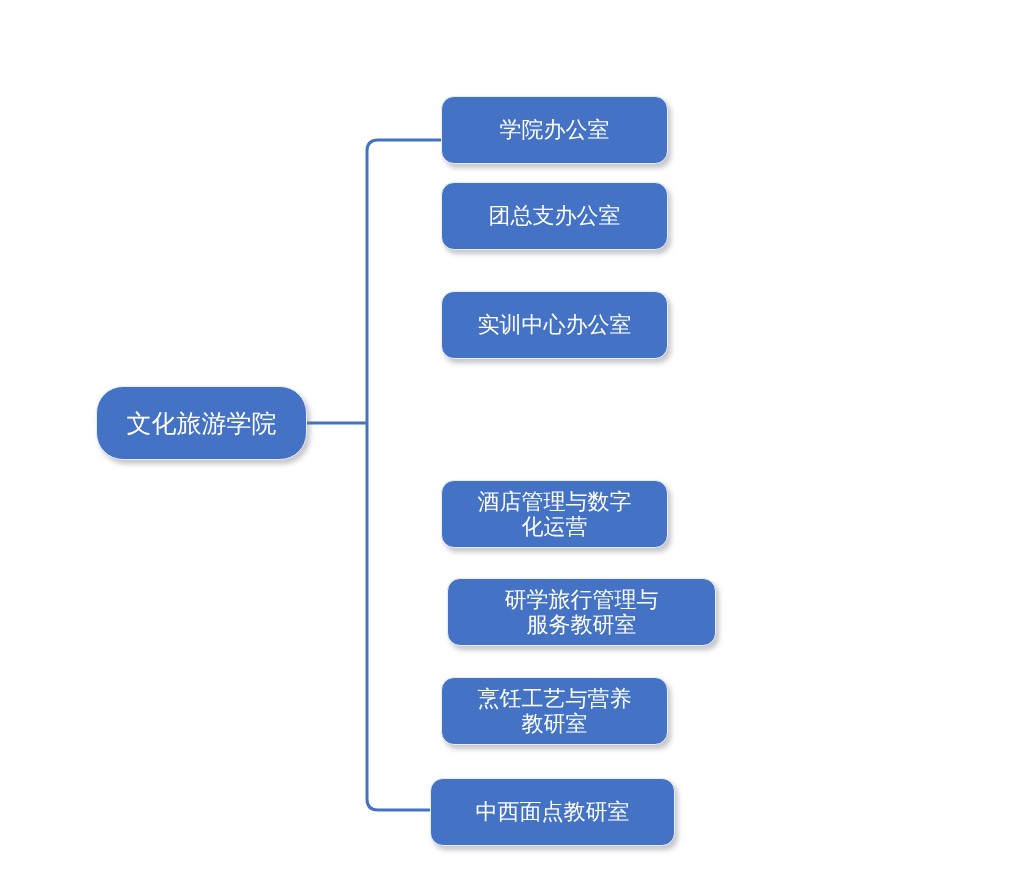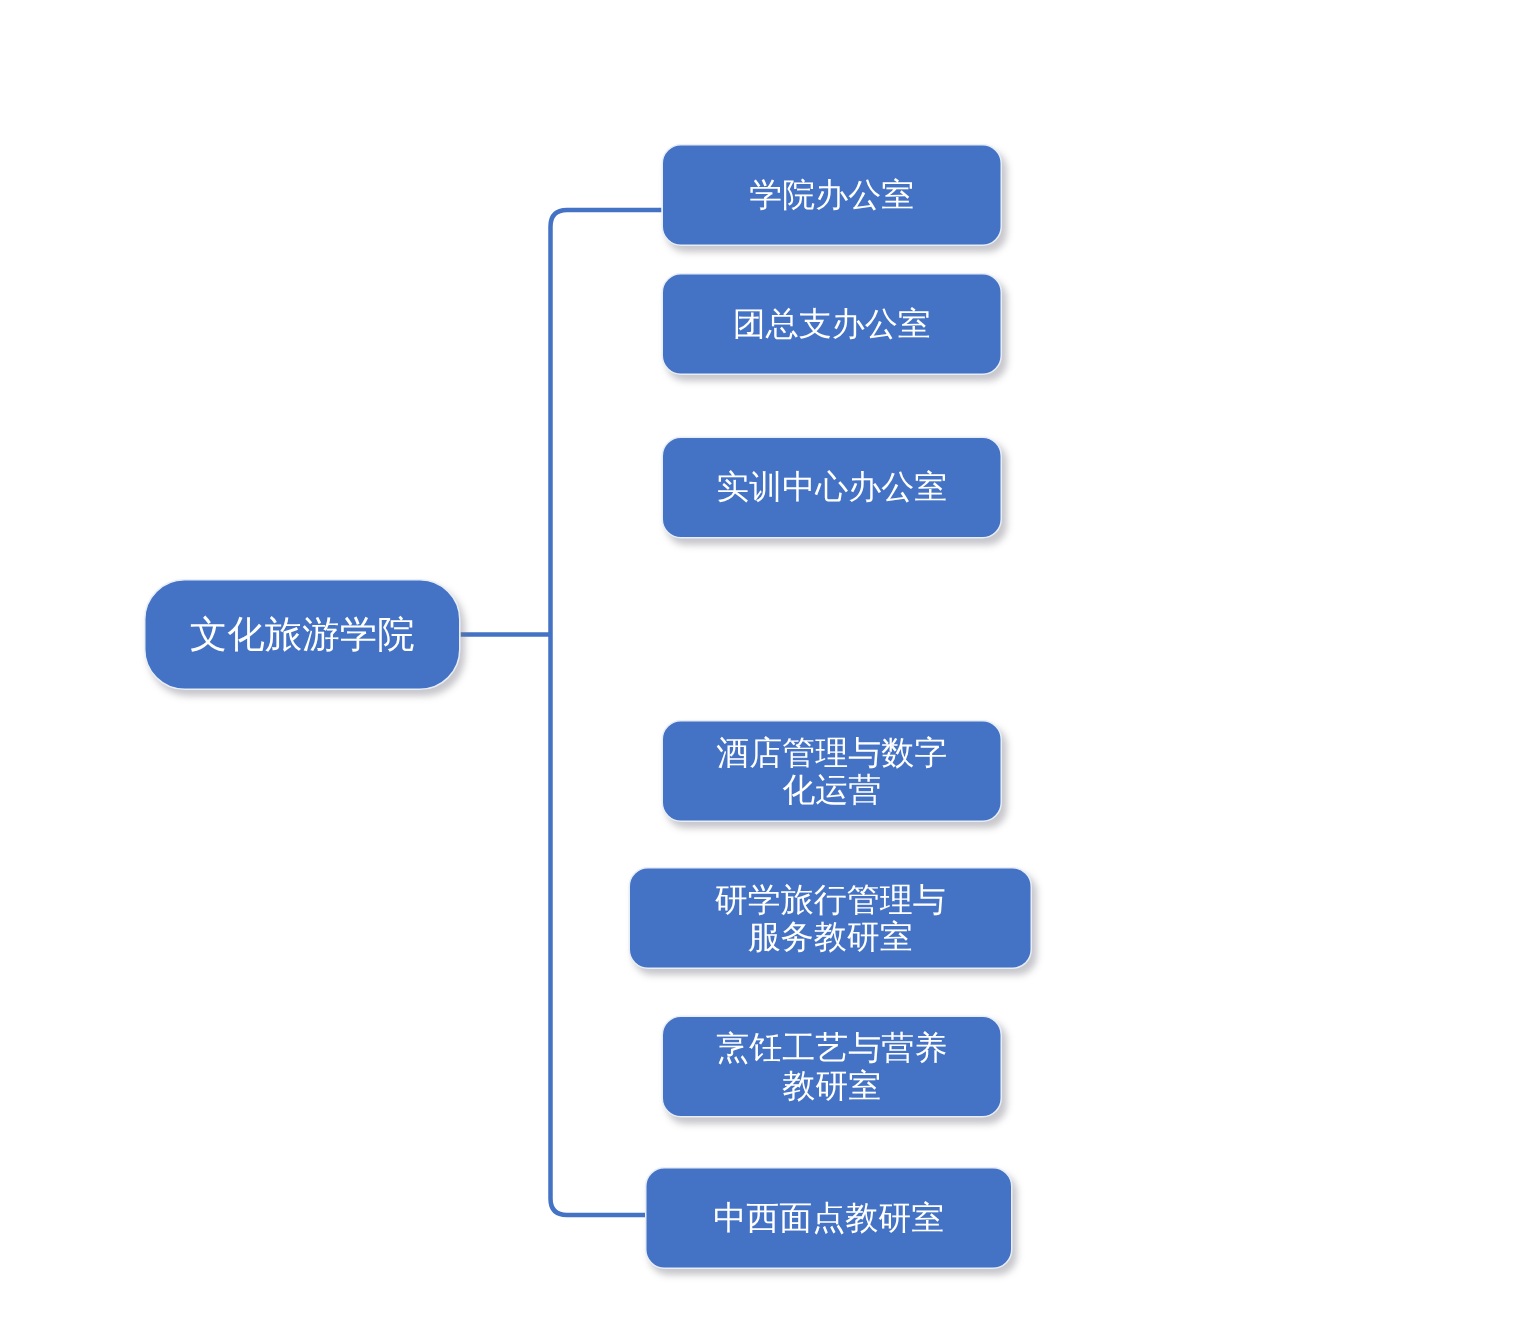--- a/index.html
+++ b/index.html
@@ -105,21 +105,21 @@
   <div class="node-box child-node" style="left: 441px; top: 182px; width: 227px; height: 68px;">
     <span class="node-label">团总支办公室</span>
   </div>
   <div class="node-box child-node" style="left: 441px; top: 291px; width: 227px; height: 68px;">
     <span class="node-label">实训中心办公室</span>
   </div>
   <div class="node-box child-node" style="left: 441px; top: 480px; width: 227px; height: 68px;">
     <span class="node-label">酒店管理与数字
 化运营</span>
   </div>
-  <div class="node-box child-node" style="left: 419px; top: 578px; width: 269px; height: 68px;">
+  <div class="node-box child-node" style="left: 447px; top: 578px; width: 269px; height: 68px;">
     <span class="node-label">研学旅行管理与
 服务教研室</span>
   </div>
   <div class="node-box child-node" style="left: 441px; top: 677px; width: 227px; height: 68px;">
     <span class="node-label">烹饪工艺与营养
 教研室</span>
   </div>
   <div class="node-box child-node" style="left: 430px; top: 778px; width: 245px; height: 68px;">
     <span class="node-label">中西面点教研室</span>
   </div>

